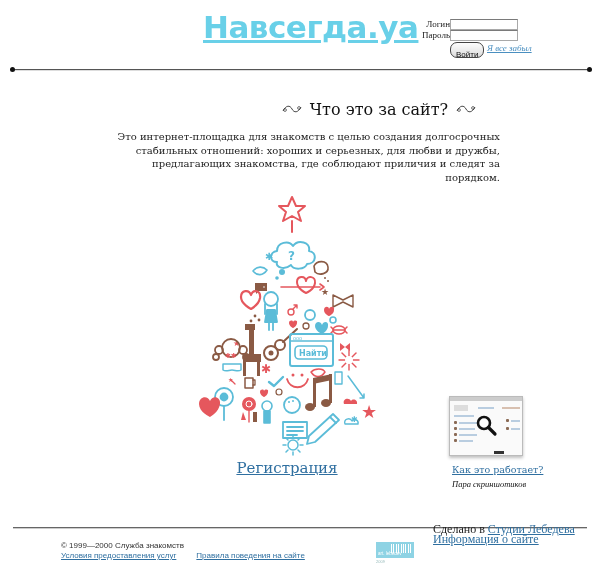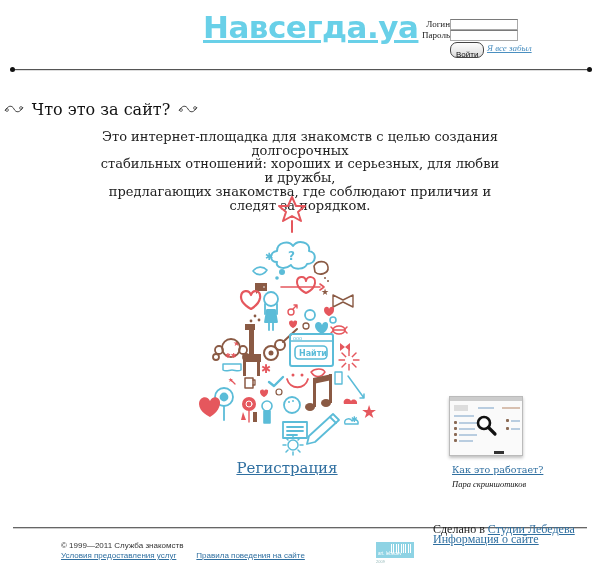--- a/index.html
+++ b/index.html
@@ -37,27 +37,27 @@
     }
     .rule-top::after {
       content: ""; position: absolute; left: 0; right: 0; top: 1px; height: 1px; background: #ddd;
     }
     .rule-dot {
       position: absolute; top: 67px; width: 5px; height: 5px; border-radius: 50%; background: #111;
     }
 
     
     .headline {
-      position: absolute; left: 0; top: 100px; width: 480px; text-align: left;
+      position: absolute; left: 0; top: 100px; width: 480px; text-align: right;
       font-family: "DejaVu Serif", serif; font-size: 16px; color: #111;
     }
     .flourish { font-family: "DejaVu Serif", serif; font-size: 12px; color: #333; vertical-align: 2px; margin: 0 4px; }
     .intro {
-      position: absolute; left: 100px; top: 130px; width: 400px; text-align: center;
-      font-family: "DejaVu Serif", serif; font-size: 13px; line-height: 13.7px; color: #222;
+      position: absolute; left: 100px; top: 130px; width: 400px; text-align: right;
+      font-family: "DejaVu Serif", serif; font-size: 10px; line-height: 13.7px; color: #222;
     }
 
     
     .tree { position: absolute; left: 185px; top: 192px; width: 215px; height: 265px; }
 
     .register-link {
       position: absolute; left: 0; top: 459px; width: 574px; text-align: center;
       font-family: "DejaVu Serif", serif; font-size: 15px; color: #2f6fa0; text-decoration: underline;
     }
 
@@ -367,21 +367,21 @@
     <circle cx="8" cy="8" r="6" fill="#fff" fill-opacity="0.6" stroke="#111" stroke-width="2.6"></circle>
     <line x1="12.5" y1="12.5" x2="19" y2="19" stroke="#111" stroke-width="3.2" stroke-linecap="round"></line>
   </svg>
 </div>
 <a class="howto-link" href="#">Как это работает?</a>
 <div class="howto-caption">Пара скриншотиков</div>
 
 <div class="rule-bottom"></div>
 
 <div class="footer-left">
-  <div>© 1999—2011 Служба знакомств</div>
+  <div>© 1999—2000 Служба знакомств</div>
   <div>
     <a href="#">Условия предоставления услуг</a><a href="#">Правила поведения на сайте</a>
   </div>
 </div>
 
 <div class="studio-logo">
   <div class="bars"></div>
   <div class="txt">art. lebedev</div>
 </div>
 <div class="studio-year">2009</div>

